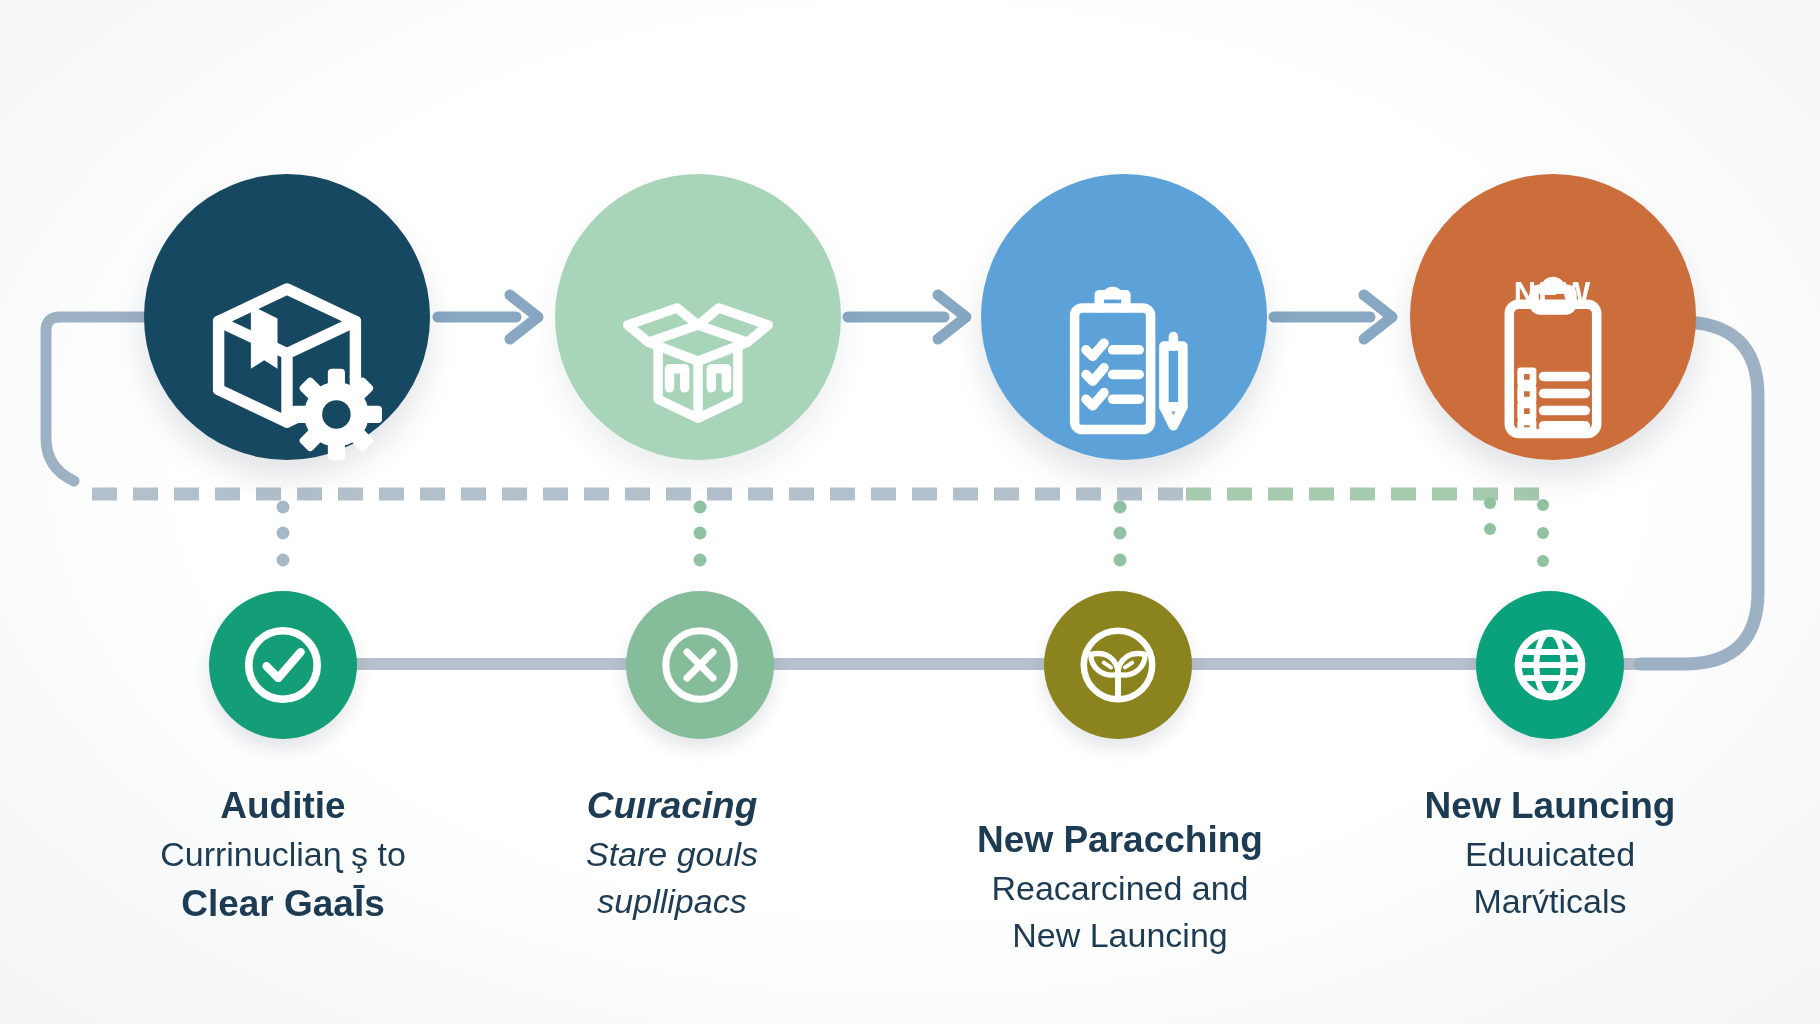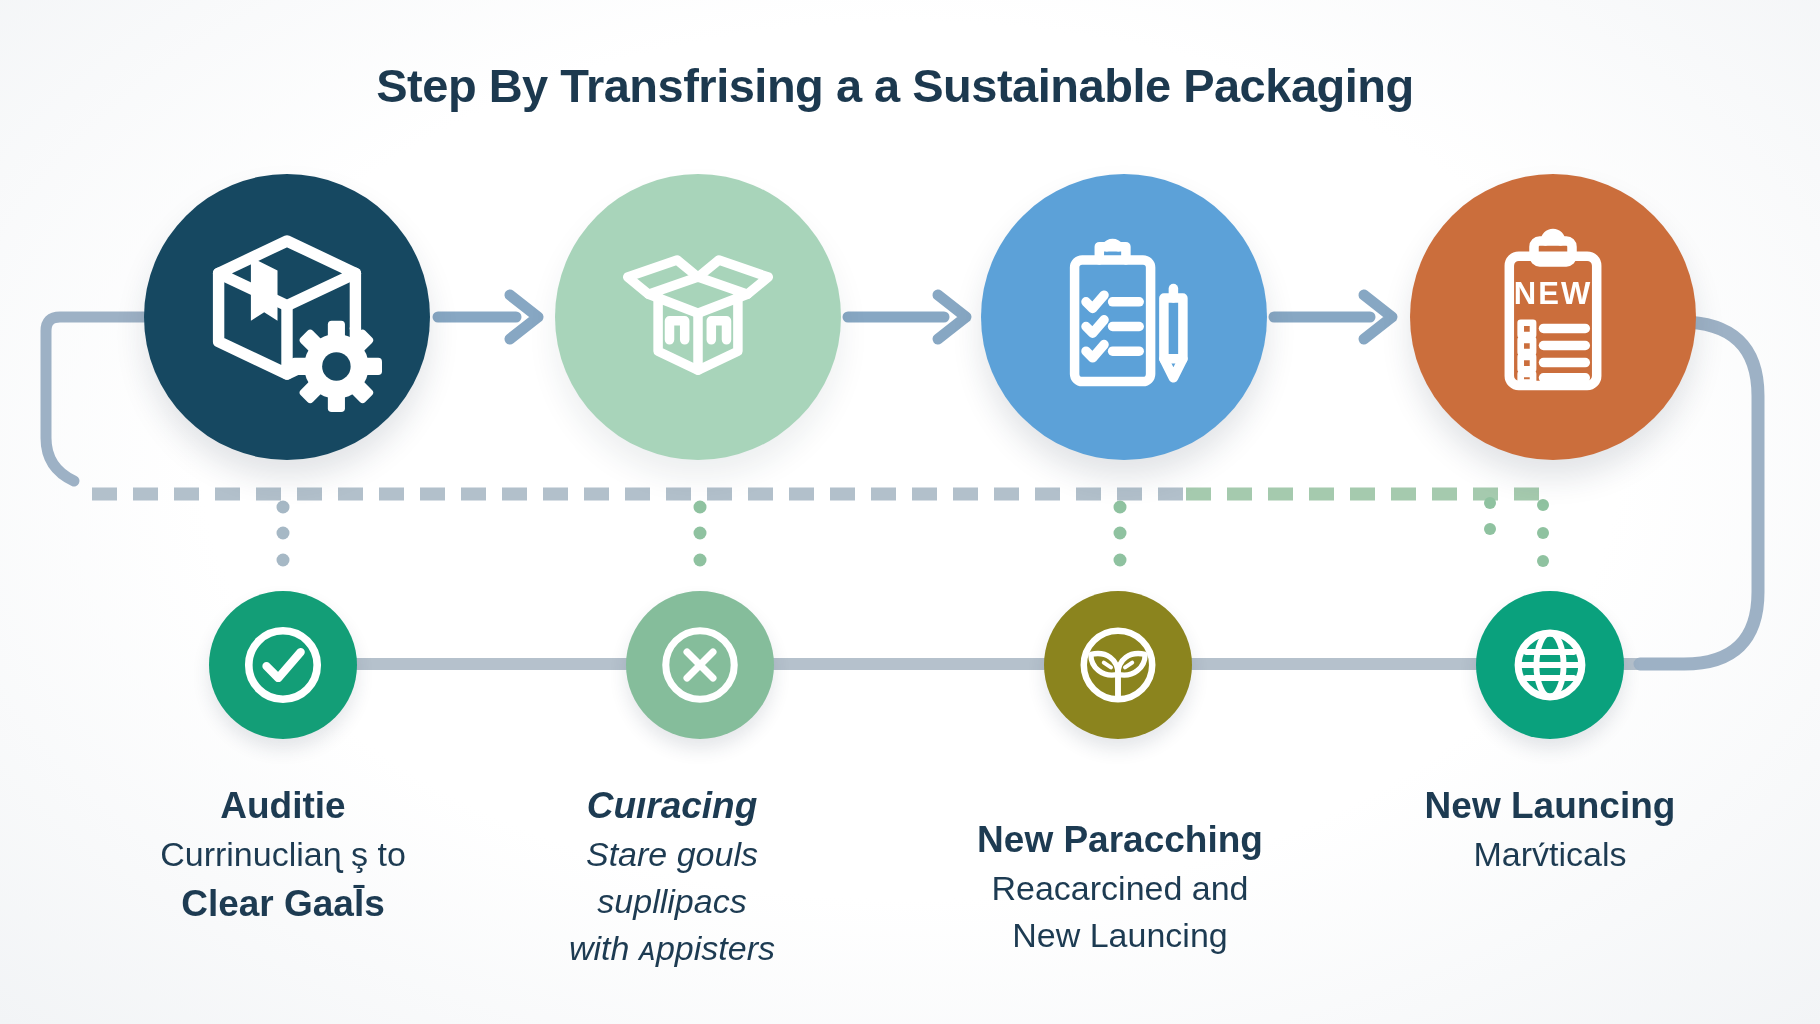--- a/index.html
+++ b/index.html
@@ -7,21 +7,21 @@
     position:relative;width:1820px;height:1024px;overflow:hidden;
     background:radial-gradient(ellipse at 50% 45%, #ffffff 55%, #f2f4f6 100%);
     font-family:"Liberation Sans","DejaVu Sans",sans-serif;
   }
   .title{
     position:absolute;left:0;top:58px;width:1790px;text-align:center;
     font-size:47px;font-weight:700;color:#1c394f;letter-spacing:-0.5px;
   }
   .top-circle{
     position:absolute;width:286px;height:286px;border-radius:50%;
-    display:flex;align-items:center;justify-content:center;
+    display:flex;align-items:flex-end;justify-content:center;
     box-shadow:0 18px 30px rgba(30,50,70,0.13);
   }
   .tc1{left:144px;top:174px;background:#164861;}
   .tc2{left:555px;top:174px;background:#a8d4ba;box-shadow:0 18px 30px rgba(30,50,70,0.08);}
   .tc3{left:981px;top:174px;background:#5ca1d8;}
   .tc4{left:1410px;top:174px;background:#cb6e3c;}
   .top-circle svg{width:190px;height:190px;}
   .new-label{
     position:absolute;left:0;right:0;top:102px;text-align:center;
     font-size:31px;font-weight:700;color:#ffffff;letter-spacing:2px;
@@ -46,21 +46,20 @@
   .cap4{left:1360px;}
   .cap-line{display:block;}
   .cap-line.bold{font-weight:700;font-size:37px;}
   #connectors{position:absolute;left:0;top:0;width:1820px;height:1024px;}
 </style>
 </head>
 <body>
 
 <div id="canvas">
 
-  <div class="title">Step By Transfrising a a Sustainable Packaging</div>
 
   <svg id="connectors" viewBox="0 0 1820 1024">
 
     <path d="M292,664 H1652" stroke="#b5c1cc" stroke-width="12" fill="none" stroke-linecap="round"></path>
 
     <path d="M1640,664 H1684 Q1758,664 1758,592 V396 Q1758,322 1680,322 H1650" stroke="#9db1c5" stroke-width="13" fill="none" stroke-linecap="round"></path>
 
     <path d="M160,317 H60 Q46,317 46,331 V438 Q46,468 74,481" stroke="#9db1c5" stroke-width="11" fill="none" stroke-linecap="round"></path>
 
     <path d="M92,494 H1186" stroke="#b2c0cb" stroke-width="13" fill="none" stroke-dasharray="25 16"></path>
@@ -230,27 +229,27 @@
   <div class="caption cap1">
     <span class="cap-line bold">Auditie</span>
     <span class="cap-line">Currinucliaɳ ş to</span>
     <span class="cap-line bold">Clear Gaal̄s</span>
   </div>
 
   <div class="caption cap2">
     <span class="cap-line bold">Cuıracing</span>
     <span class="cap-line">Stare gouls</span>
     <span class="cap-line">supllipacs</span>
-    <span class="cap-line">with ᴀppisters</span>
   </div>
 
   <div class="caption cap3">
     <span class="cap-line bold">New Paracching</span>
     <span class="cap-line">Reacarcined and</span>
     <span class="cap-line">New Launcing</span>
   </div>
 
   <div class="caption cap4">
     <span class="cap-line bold">New Launcing</span>
+    <span class="cap-line">Eduuicated</span>
     <span class="cap-line">Marv́ticals</span>
   </div>
 
 </div>
 
 </body></html>

